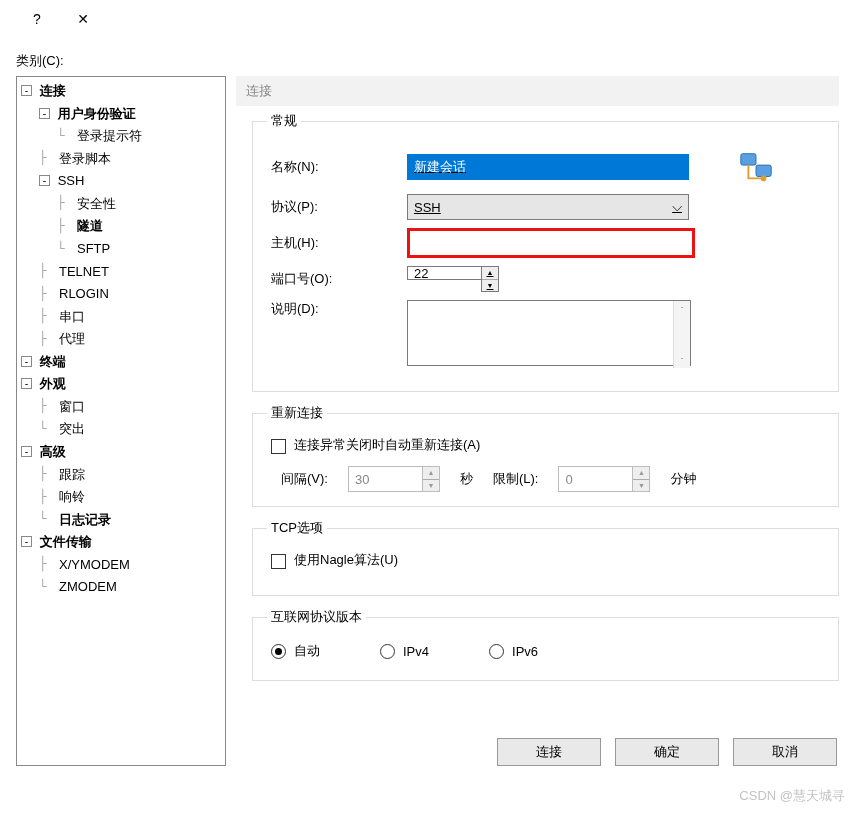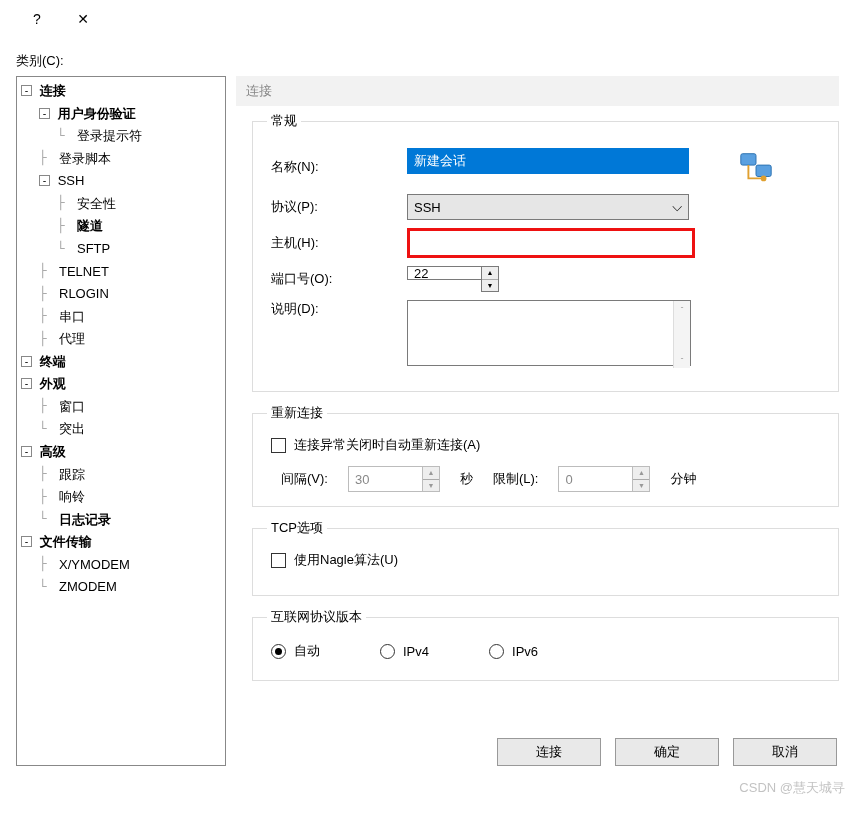--- a/index.html
+++ b/index.html
@@ -24,56 +24,56 @@
     .indent-guide { display: inline-block; width: 20px; color: #aaa; font-family: monospace; vertical-align: middle; }
 
     .panel { flex: 1; display: flex; flex-direction: column; }
     .panel-header { background: #f2f2f2; color: #888; padding: 6px 10px; margin-bottom: 6px; }
 
     fieldset { border: 1px solid #ddd; margin: 0 0 12px 16px; padding: 10px 14px 14px 14px; }
     legend { padding: 0 4px; }
 
     .row { display: flex; align-items: center; margin: 8px 0; }
     .row-label { width: 140px; padding-left: 4px; }
-    .row-field { flex: 1; display: flex; gap: 8px; }
+    .row-field { flex: 1; display: flex; align-items: center; gap: 8px; text-decoration: underline; }
 
     .txt-input { height: 26px; padding: 2px 6px; border: 1px solid #7a7a7a; outline: none; }
     .name-input { width: 282px; background: #0078d7; color: #fff; border: 1px solid #0078d7; }
     .name-input::selection { background: #0078d7; color: #fff; }
     .select { width: 282px; height: 26px; border: 1px solid #7a7a7a; background: #e6e6e6; padding: 2px 6px; display: flex; align-items: center; justify-content: space-between; }
     .host-input { width: 288px; height: 30px; border: 3px solid #e11; outline: none; padding: 2px 6px; background: #fff; }
     .num-wrap { display: flex; }
     .num-input { width: 74px; height: 14px; border: 1px solid #7a7a7a; padding: 2px 6px; border-right: none; }
     .spin { width: 18px; height: 26px; border: 1px solid #7a7a7a; display: flex; flex-direction: column; background: #eee; }
     .spin span { flex: 1; display: flex; align-items: center; justify-content: center; font-size: 7px; cursor: pointer; }
     .spin span:first-child { border-bottom: 1px solid #aaa; }
     .textarea-wrap { position: relative; width: 284px; }
     .textarea { width: 100%; height: 66px; border: 1px solid #7a7a7a; resize: none; padding: 4px; }
     .ta-spin { position: absolute; right: 1px; top: 1px; bottom: 1px; width: 17px; display: flex; flex-direction: column; justify-content: space-between; background: #f4f4f4; border-left: 1px solid #ddd; }
     .ta-spin span { height: 16px; display: flex; align-items: center; justify-content: center; font-size: 8px; color: #888; }
 
     .icon-net { width: 38px; height: 38px; margin-left: 40px; }
 
-    .chk { display: flex; align-items: center; gap: 8px; margin: 4px 0 12px 4px; }
+    .chk { display: flex; align-items: flex-end; gap: 8px; margin: 4px 0 12px 4px; }
     .chk-box { width: 15px; height: 15px; border: 1px solid #333; }
 
     .inline-fields { display: flex; align-items: center; gap: 20px; padding-left: 14px; }
     .dis-input { width: 74px; height: 26px; border: 1px solid #bcbcbc; color: #888; padding: 2px 6px; background: #fff; border-right: none; }
     .dis-spin .spin { border-color: #bcbcbc; }
     .dis-spin span { color: #999; }
 
     .radios { display: flex; gap: 60px; padding: 6px 4px; }
     .radio { display: flex; align-items: center; gap: 8px; }
     .radio-circle { width: 15px; height: 15px; border: 1px solid #333; border-radius: 50%; display: flex; align-items: center; justify-content: center; }
     .radio-dot { width: 7px; height: 7px; border-radius: 50%; background: #000; }
 
     .footer { display: flex; justify-content: flex-end; gap: 14px; padding: 8px 2px 0 0; }
     .btn { min-width: 104px; height: 28px; border: 1px solid #999; background: #e9e9e9; display: flex; align-items: center; justify-content: center; cursor: pointer; }
 
-    .watermark { position: absolute; right: 10px; bottom: 26px; color: rgba(120,120,120,0.45); font-size: 13px; pointer-events: none; }
+    .watermark { position: absolute; right: 10px; bottom: 18px; color: rgba(120,120,120,0.45); font-size: 13px; pointer-events: none; }
     .relpos { position: relative; }
   </style>
 </head>
 <body class="relpos">
 
 <div class="titlebar">
   <div class="tb-btn">?</div>
   <div class="tb-btn">✕</div>
 </div>
 

